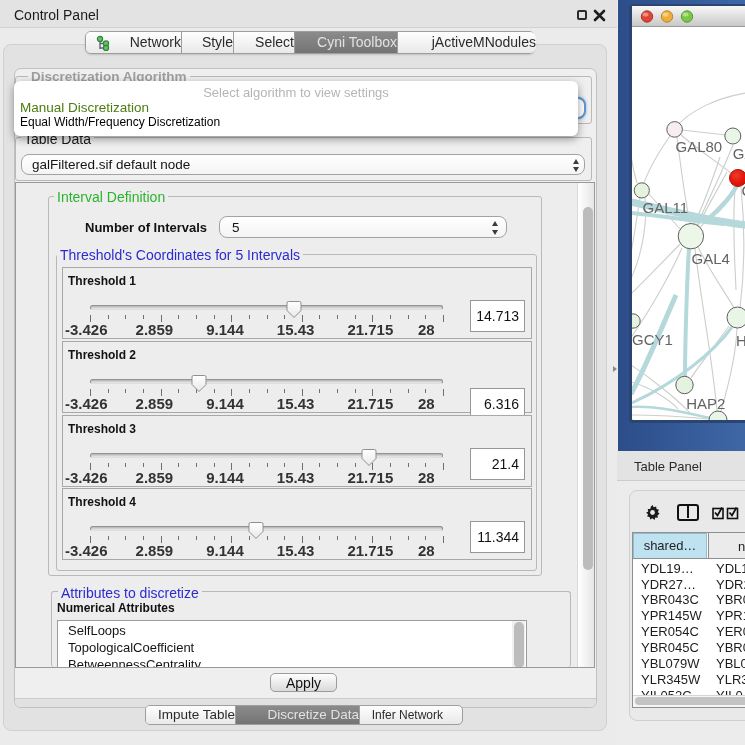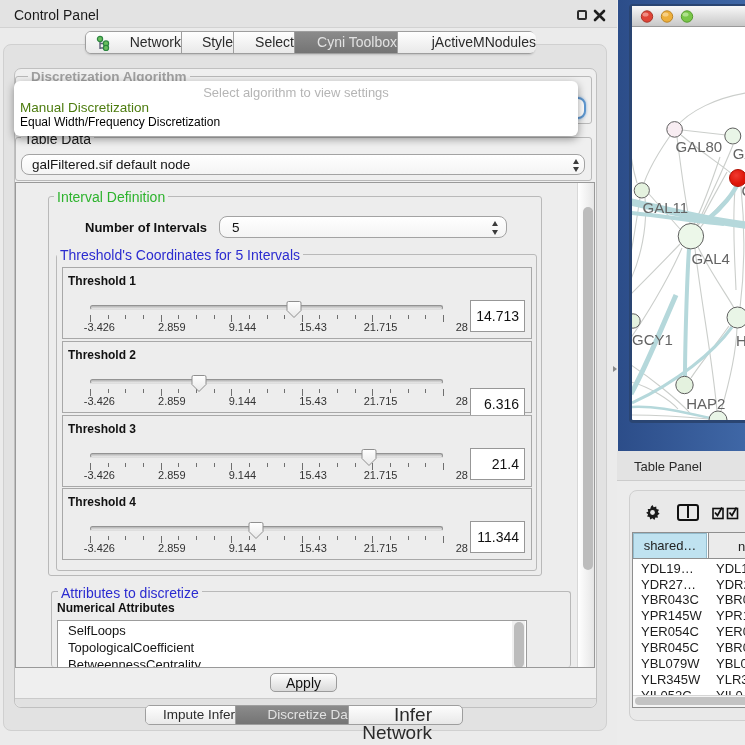--- a/index.html
+++ b/index.html
@@ -4,21 +4,21 @@
 * { margin:0; padding:0; box-sizing:border-box; }
 html,body { width:745px; height:745px; font-family:"Liberation Sans", sans-serif; }
 #root { position:relative; width:745px; height:745px; background:#ececec; overflow:hidden; }
 .abs { position:absolute; }
 .blab { font-size:13px; font-weight:bold; color:#111;text-align:right; }
 .blab12 { font-size:12px; font-weight:bold; color:#111; }
 .tbox { border:1px solid #a8a8a8; background:#ededed; }
 .groove { height:5px; border:1px solid #939393; border-bottom-color:#dedede; border-radius:2.5px;
   background:linear-gradient(#b3b3b3,#ebebeb); }
 .tick { width:1px; background:#6f6f6f; }
-.tl { width:50px; text-align:right; font-size:11px; font-weight:normal; color:#333; }
+.tl { width:50px; text-align:left; font-size:15px; font-weight:bold; color:#333; }
 .field { width:55px; height:32px; background:#fff; border:1px solid #979797; font-size:14px; color:#111;
   text-align:right; line-height:30px; padding-right:5px; }
 .combo { background:linear-gradient(#ffffff,#f4f4f4); border:1px solid #a3a3a3; border-radius:8px;
   font-size:13.5px; color:#141414; }
 .cartxt { position:absolute; left:10px; top:0; line-height:20px; }
 .arr { position:absolute; width:0; height:0; border-left:3px solid transparent; border-right:3px solid transparent; }
 .arrup { border-bottom:5px solid #3c3c3c; }
 .arrdn { border-top:5px solid #3c3c3c; }
 .gtitle { font-size:14px; padding:0 3px; }
 .seg { position:absolute; top:0; height:100%; font-size:14px; text-align:right; color:#2b2b2b;
@@ -245,23 +245,23 @@
 <div class="abs" style="left:57px;top:601px;font-size:12px;font-weight:bold;color:#111">Numerical Attributes</div>
 <div class="abs" style="left:57px;top:620px;width:470px;height:47px;background:#fff;border:1px solid #9c9c9c;border-bottom:none;font-size:13px;color:#141414;overflow:hidden">
   <div style="padding-left:10px;line-height:17px;padding-top:1px">SelfLoops<br>TopologicalCoefficient<br>BetweennessCentrality</div>
   <div class="abs" style="right:1px;top:0;width:13px;height:47px;background:#f0f0f0"></div>
   <div class="abs" style="right:2px;top:1px;width:10px;height:46px;background:#bcbcbc;border-radius:5px"></div>
 </div>
 
 <div class="abs" style="left:270px;top:673px;width:67px;height:19px;border:1px solid #9b9b9b;border-radius:5px;background:linear-gradient(#fefefe,#dadada);font-size:14px;color:#111;text-align:center;line-height:18px">Apply</div>
 
 <div class="abs" style="left:145px;top:705px;width:318px;height:20px;border:1px solid #9e9e9e;border-radius:5px;background:linear-gradient(#fdfdfd,#e8e8e8)">
-  <div class="seg" style="left:0;width:89px;border-left:none;border-radius:4px 0 0 4px;line-height:18px;font-size:13.5px">Impute Infer</div>
+  <div class="seg" style="left:0;width:89px;border-left:none;border-radius:4px 0 0 4px;line-height:18px;font-size:13.5px">Impute Table</div>
   <div class="seg segsel" style="left:89px;width:124px;line-height:18px;font-size:13.5px">Discretize Data</div>
-  <div class="seg" style="left:202px;width:84px;border-radius:0 4px 4px 0;line-height:18px;font-size:19px">Infer Network</div>
+  <div class="seg" style="left:213px;width:84px;border-radius:0 4px 4px 0;line-height:18px;font-size:12px">Infer Network</div>
 </div>
 
 <div class="abs" style="left:613px;top:366px;width:0;height:0;border-top:3px solid transparent;border-bottom:3px solid transparent;border-left:4px solid #8a8a8a"></div>
 
 <div class="abs" style="left:618px;top:0;width:127px;height:451px;background:linear-gradient(90deg,#2c4d89,#3f67a6)"></div>
 
 <div class="abs" style="left:629px;top:4px;width:116px;height:419px;background:#fff;border:3px solid #2a4572;border-right:none;border-radius:4px 0 0 4px"></div>
 <div class="abs" style="left:632px;top:6px;width:113px;height:21px;background:linear-gradient(#f8f8f8,#c8c8c8);border-bottom:1px solid #9a9a9a"></div>
 <svg class="abs" style="left:632px;top:6px" width="113" height="21">
   <circle cx="15" cy="10.5" r="5.7" fill="#df4437" stroke="#a93327" stroke-width="1"></circle>

